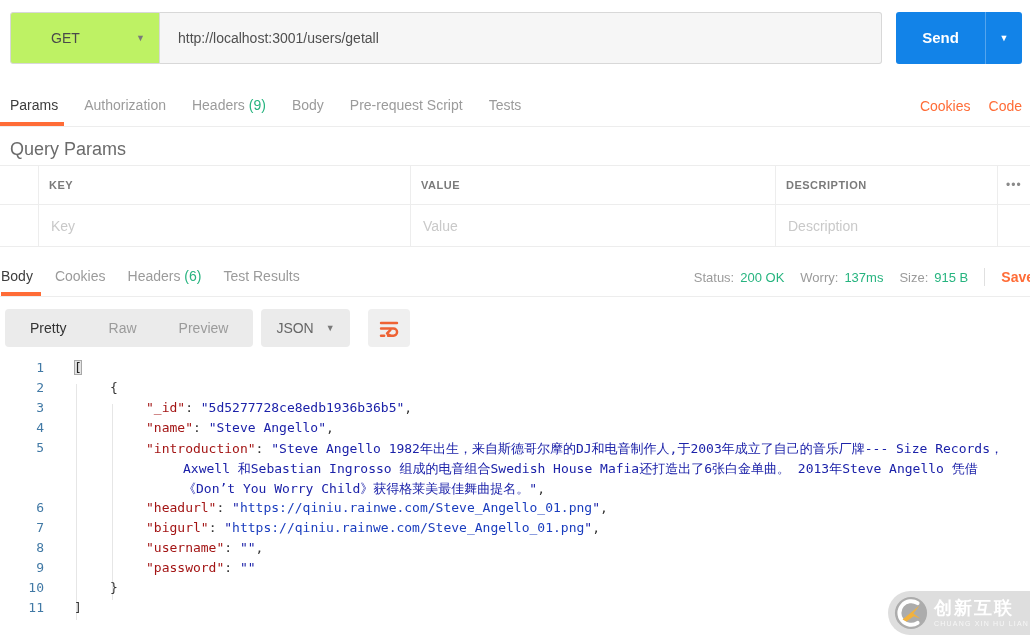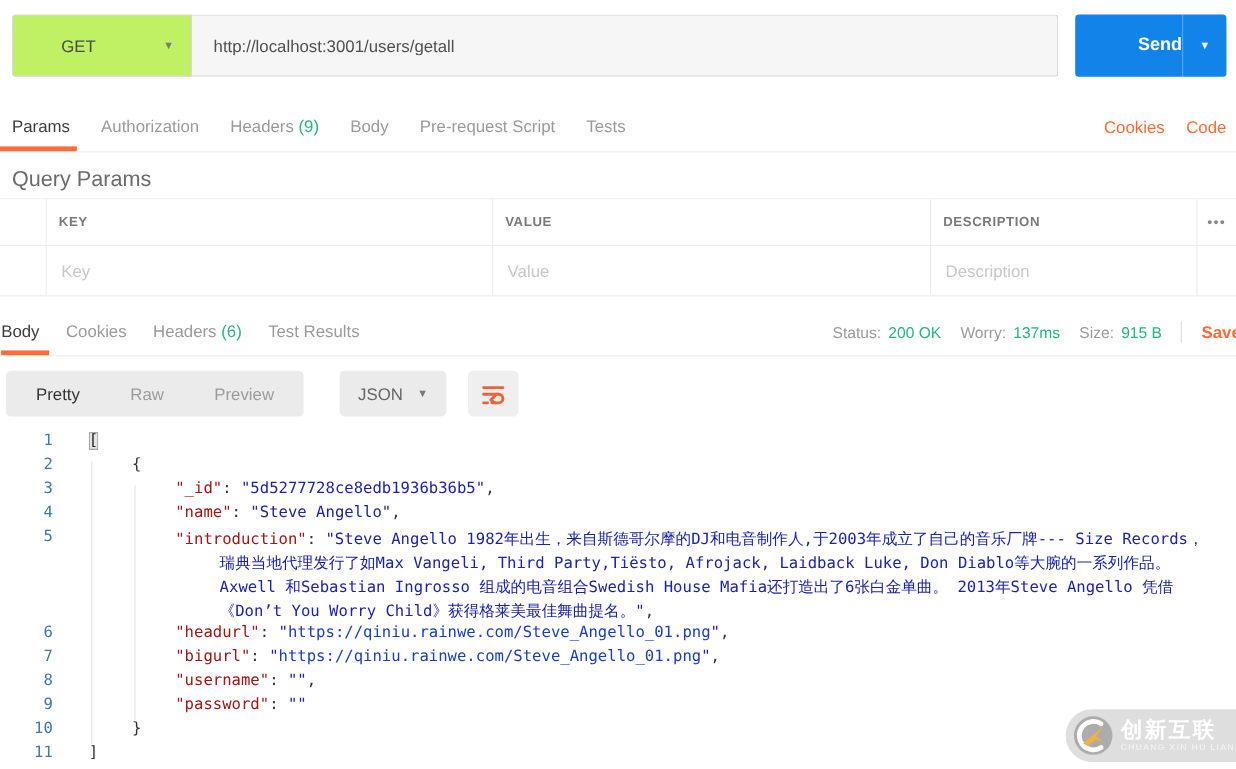--- a/index.html
+++ b/index.html
@@ -9,21 +9,21 @@
   
   .topbar{position:absolute;top:12px;left:10px;right:8px;height:52px;display:flex;}
   .method{width:150px;background:#bef264;border:1px solid #d8d8d8;border-radius:3px 0 0 3px;
           display:flex;align-items:center;justify-content:space-between;
           padding:0 14px 0 40px;font-size:14px;color:#4a4a4a;box-sizing:border-box;}
   .caret{font-size:9px;color:#7a7a7a;}
   .url{flex:1;background:#f6f6f6;border:1px solid #d8d8d8;border-left:none;border-radius:0 3px 3px 0;
        font-size:14px;color:#4f4f4f;padding:0 18px;outline:none;
        font-family:"Liberation Sans","DejaVu Sans",sans-serif;}
   .send{margin-left:14px;width:126px;background:#1283e8;border-radius:3px;display:flex;color:#fff;}
-  .send-main{flex:1;text-align:right;line-height:52px;font-size:15px;font-weight:bold;}
+  .send-main{flex:1;text-align:center;line-height:52px;font-size:15px;font-weight:bold;}
   .send-caret{width:36px;border-left:1px solid rgba(255,255,255,.28);display:flex;
               align-items:center;justify-content:center;font-size:9px;color:#fff;}
 
   
   .req-tabs{position:absolute;top:85px;left:0;right:0;height:41px;border-bottom:1px solid #ededed;
             display:flex;align-items:center;padding-left:10px;gap:26px;font-size:14px;}
   .tab{position:relative;color:#9b9b9b;height:41px;line-height:40px;white-space:nowrap;}
   .tab.active{color:#3d3d3d;}
   .tab.active::after{content:"";position:absolute;left:-10px;right:-6px;bottom:0;height:4px;background:#ff6c37;}
   .count{color:#26b47f;}
@@ -57,21 +57,21 @@
   .meta-label{color:#9b9b9b;}
   .meta-value{color:#26b47f;}
   .meta-div{width:1px;height:18px;background:#e0e0e0;}
   .save{color:#ff6c37;font-size:14px;font-weight:bold;white-space:nowrap;}
 
   
   .viewer{position:absolute;top:309px;left:5px;height:38px;display:flex;align-items:center;}
   .seg{display:flex;background:#ebebeb;border-radius:4px;height:38px;align-items:center;padding:0 4px;}
   .seg span{padding:0 21px;font-size:14px;color:#9b9b9b;}
   .seg span.active{color:#333;}
-  .fmt{margin-left:30px;background:#ebebeb;border-radius:4px;height:38px;display:flex;align-items:center;
+  .fmt{margin-left:8px;background:#ebebeb;border-radius:4px;height:38px;display:flex;align-items:center;
        padding:0 15px;gap:12px;color:#666;font-size:14px;}
   .wrapbtn{margin-left:18px;width:42px;height:38px;background:#efefef;border-radius:4px;
            display:flex;align-items:center;justify-content:center;}
 
   
   .code{position:absolute;top:356px;left:0;right:0;bottom:0;padding-top:4px;
         font-family:"DejaVu Sans Mono","Liberation Mono",monospace;font-size:13px;overflow:hidden;}
   .crow{position:relative;height:20px;}
   .ln{position:absolute;left:0;top:0;width:44px;text-align:right;color:#4179a5;}
   .ct{position:absolute;top:0;white-space:pre;}
@@ -217,24 +217,20 @@
         <div class="crow">
           <span class="ln">4</span>
           <span class="ct" style="left: 146px;"><span class="tk-k">"name"</span><span class="tk-p">: </span><span class="tk-s">"Steve Angello"</span><span class="tk-p">,</span></span>
         </div>
         <div class="crow">
           <span class="ln">5</span>
           <span class="ct" style="left: 146px;"><span class="tk-k">"introduction"</span><span class="tk-p">: </span><span class="tk-s">"Steve Angello 1982年出生，来自斯德哥尔摩的DJ和电音制作人,于2003年成立了自己的音乐厂牌--- Size Records，</span></span>
         </div>
         <div class="crow">
           <span class="ln"></span>
-          <span class="ct" style="left: 183px;"><span class="tk-s">瑞典当地代理发行了如Max Vangeli, Third Party,Tiësto, Afrojack, Laidback Luke, Don Diablo等大腕的一系列作品。</span></span>
-        </div>
-        <div class="crow">
-          <span class="ln"></span>
           <span class="ct" style="left: 183px;"><span class="tk-s">Axwell 和Sebastian Ingrosso 组成的电音组合Swedish House Mafia还打造出了6张白金单曲。 2013年Steve Angello 凭借</span></span>
         </div>
         <div class="crow">
           <span class="ln"></span>
           <span class="ct" style="left: 183px;"><span class="tk-s">《Don’t You Worry Child》获得格莱美最佳舞曲提名。"</span><span class="tk-p">,</span></span>
         </div>
         <div class="crow">
           <span class="ln">6</span>
           <span class="ct" style="left: 146px;"><span class="tk-k">"headurl"</span><span class="tk-p">: </span><span class="tk-s">"</span><span class="tk-l">https://qiniu.rainwe.com/Steve_Angello_01.png</span><span class="tk-s">"</span><span class="tk-p">,</span></span>
         </div>

